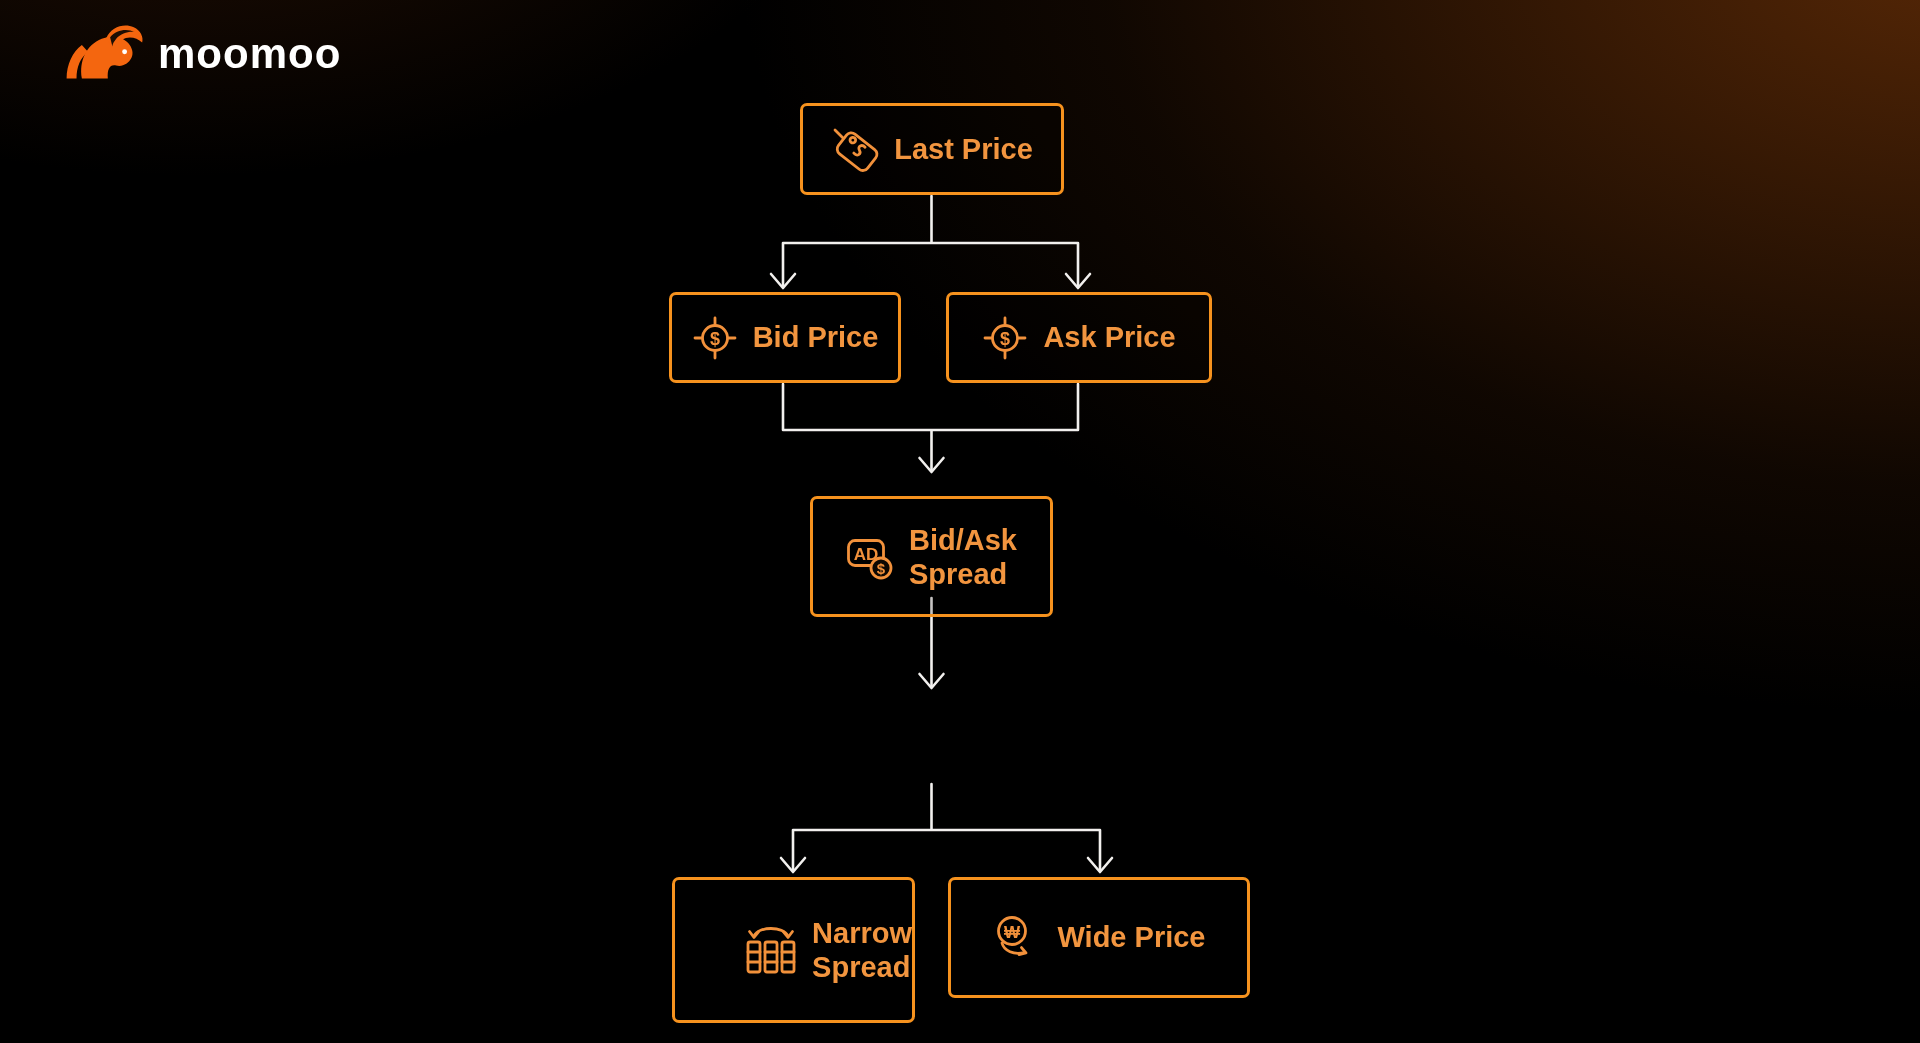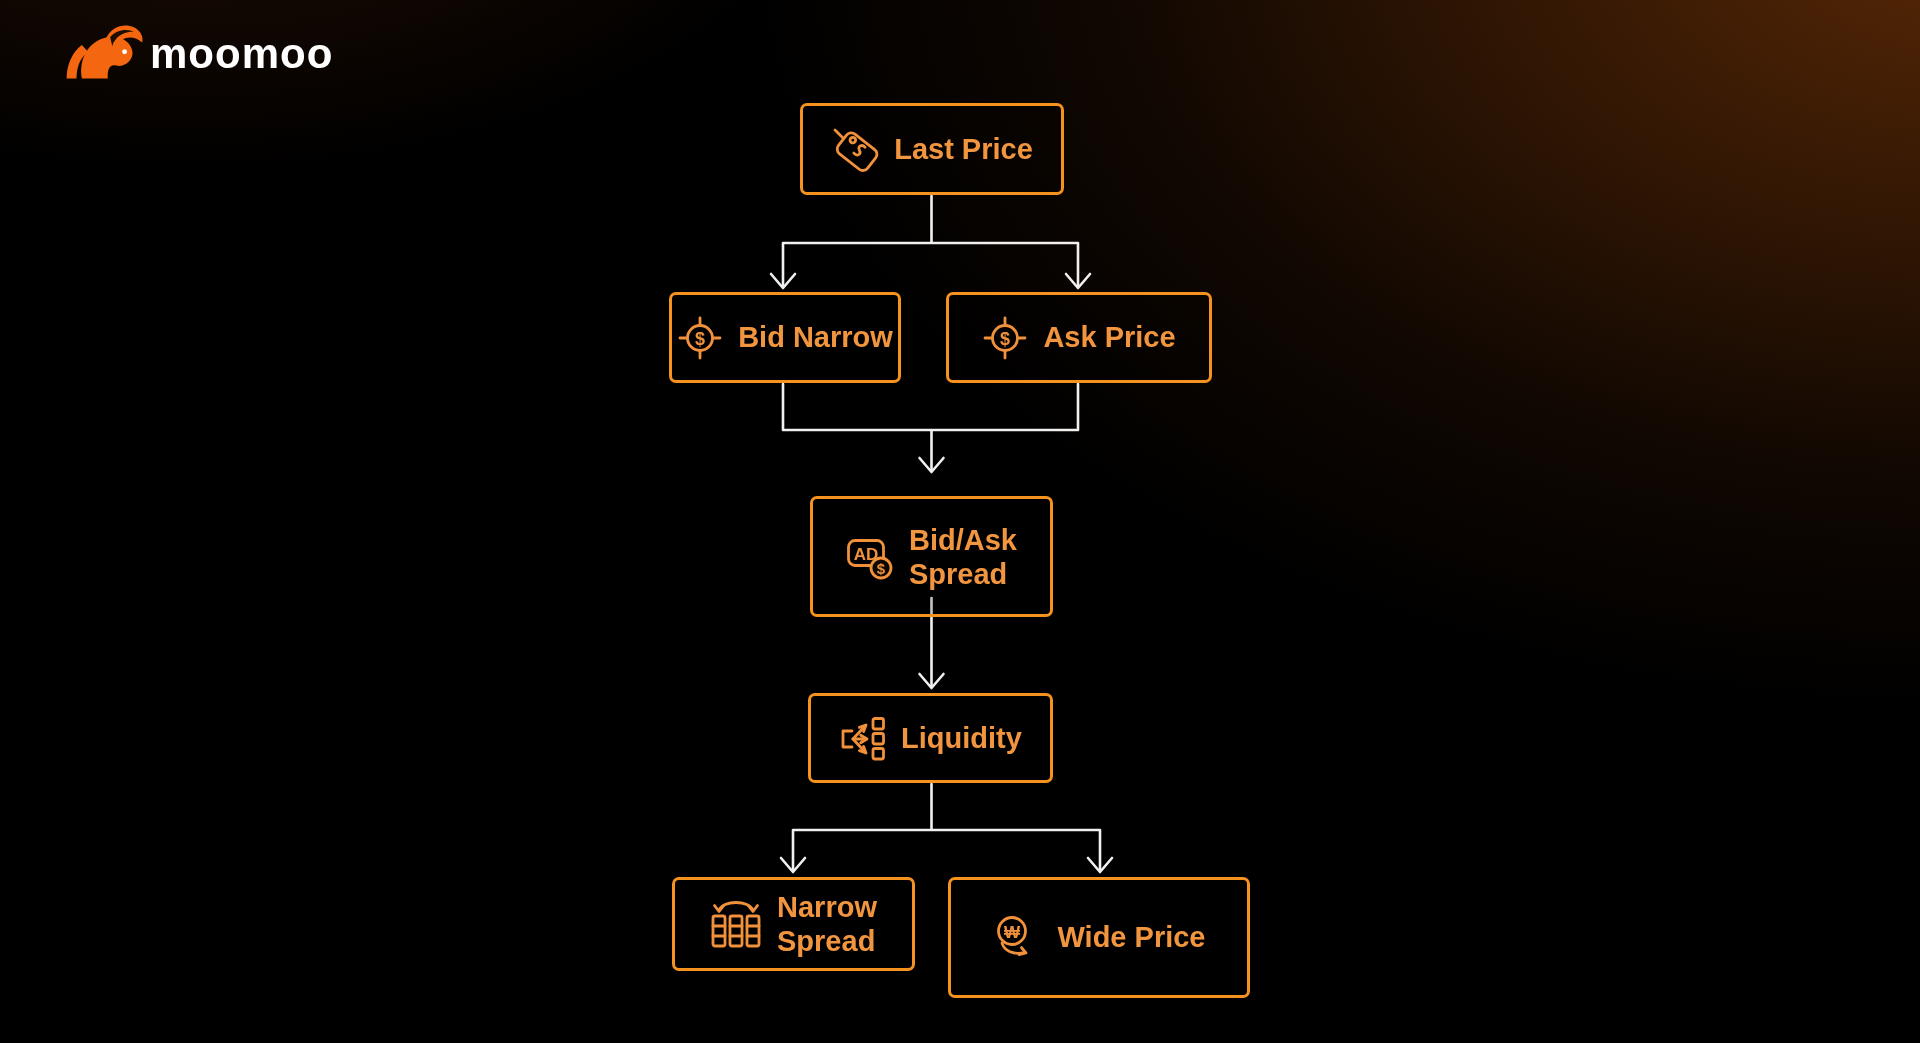--- a/index.html
+++ b/index.html
@@ -7,21 +7,21 @@
     width:1920px;height:1043px;overflow:hidden;
     background:
       radial-gradient(1650px 1050px at 102% -6%, rgba(112,51,8,.78), rgba(52,24,5,.30) 52%, rgba(0,0,0,0) 74%),
       radial-gradient(950px 520px at 10% -18%, rgba(74,32,7,.50), rgba(0,0,0,0) 70%),
       #000;
     font-family:"Liberation Sans", sans-serif;
   }
   .stage{position:relative;width:1920px;height:1043px;}
 
   
-  .brand{position:absolute;left:64px;top:22px;display:flex;align-items:center;gap:6px;}
+  .brand{position:absolute;left:64px;top:22px;display:flex;align-items:center;gap:14px;}
   .brand svg{display:block;overflow:visible;}
   .wordmark{color:#ffffff;font-size:42px;font-weight:bold;letter-spacing:1px;line-height:1;padding-top:6px;}
 
   
   .connectors{position:absolute;left:0;top:0;width:1920px;height:1043px;}
   .connectors path{stroke:#F2F0EE;stroke-width:2.6;fill:none;stroke-linecap:round;stroke-linejoin:round;}
 
   
   .node{
     position:absolute;box-sizing:border-box;
@@ -34,21 +34,21 @@
   .node .lbl2 div{white-space:nowrap;line-height:34px;}
   .node svg{display:block;overflow:visible;flex:0 0 auto;}
   .ic{stroke:#F2913B;stroke-width:2.8;fill:none;stroke-linecap:round;stroke-linejoin:round;}
   .ic text{stroke:none;fill:#F2913B;font-family:"Liberation Sans",sans-serif;font-weight:bold;}
 
   #n-last   {left:800px;top:103px;width:264px;height:92px;}
   #n-bid    {left:669px;top:292px;width:232px;height:91px;}
   #n-ask    {left:946px;top:292px;width:266px;height:91px;}
   #n-spread {left:810px;top:496px;width:243px;height:121px;}
   #n-liq    {left:808px;top:693px;width:245px;height:90px;}
-  #n-narrow {left:672px;top:877px;width:243px;height:94px;}
+  #n-narrow {left:672px;top:877px;width:243px;height:146px;justify-content:flex-end;}
   #n-wide   {left:948px;top:877px;width:302px;height:121px;}
 </style>
 </head>
 <body>
 
 <div class="stage">
 
   <div class="brand">
     <svg width="80" height="58" viewBox="0 0 104 76">
       <g fill="#F4660F">
@@ -86,21 +86,21 @@
     </svg>
     <span class="lbl">Last Price</span>
   </div>
 
   <div class="node" id="n-bid">
     <svg class="ic" width="46" height="46" viewBox="0 0 46 46">
       <circle cx="23" cy="23" r="12.5"></circle>
       <path d="M23 3 V9.5 M23 36.5 V43 M3 23 H9.5 M36.5 23 H43"></path>
       <text x="23" y="29.5" font-size="18" text-anchor="middle">$</text>
     </svg>
-    <span class="lbl">Bid Narrow</span>
+    <span class="lbl">Bid Price</span>
   </div>
 
   <div class="node" id="n-ask">
     <svg class="ic" width="46" height="46" viewBox="0 0 46 46">
       <circle cx="23" cy="23" r="12.5"></circle>
       <path d="M23 3 V9.5 M23 36.5 V43 M3 23 H9.5 M36.5 23 H43"></path>
       <text x="23" y="29.5" font-size="18" text-anchor="middle">$</text>
     </svg>
     <span class="lbl">Ask Price</span>
   </div>
@@ -111,35 +111,20 @@
       <text x="20" y="25.5" font-size="17" text-anchor="middle">AD</text>
       <circle cx="35" cy="34" r="10" fill="#0d0702"></circle>
       <text x="35" y="40" font-size="15" text-anchor="middle">$</text>
     </svg>
     <span class="lbl2">
       <div>Bid/Ask</div>
       <div>Spread</div>
     </span>
   </div>
 
-  <div class="node" id="n-liq">
-    <svg class="ic" width="47" height="47" viewBox="0 0 47 47">
-      <path d="M13 16 H4 V32 H13"></path>
-      <rect x="34" y="3.5" width="10.5" height="10.5" rx="2"></rect>
-      <rect x="34" y="18.5" width="10.5" height="10.5" rx="2"></rect>
-      <rect x="34" y="33.5" width="10.5" height="10.5" rx="2"></rect>
-      <path d="M14 24 L26 11"></path>
-      <path d="M20.4 12.4 L27 10 L24.6 16.6"></path>
-      <path d="M14 24 H27"></path>
-      <path d="M21.7 20.2 L28 24 L21.7 27.8"></path>
-      <path d="M14 24 L26 37"></path>
-      <path d="M20.4 35.6 L27 38 L24.6 31.4"></path>
-    </svg>
-    <span class="lbl">Liquidity</span>
-  </div>
 
   <div class="node" id="n-narrow">
     <svg class="ic" width="52" height="52" viewBox="0 0 52 52">
       <rect x="3" y="18" width="12" height="30" rx="2"></rect>
       <rect x="20" y="18" width="12" height="30" rx="2"></rect>
       <rect x="37" y="18" width="12" height="30" rx="2"></rect>
       <path d="M3 28 H15 M3 38 H15 M20 28 H32 M20 38 H32 M37 28 H49 M37 38 H49"></path>
       <path d="M9 12 C14 2 38 2 43 12"></path>
       <path d="M4.5 7.5 L9 13.5 L13.5 7.8"></path>
       <path d="M38.5 7.8 L43 13.5 L47.5 7.5"></path>

